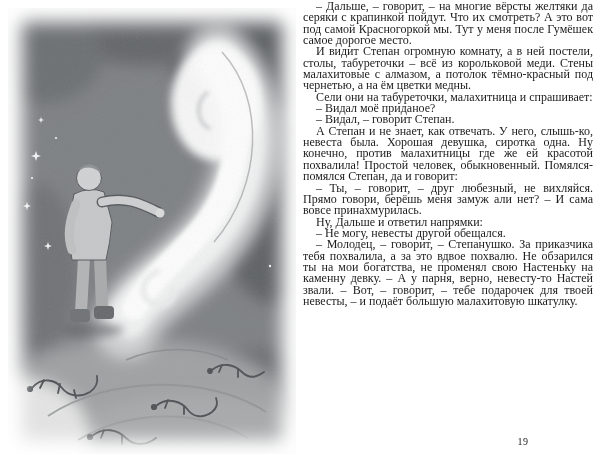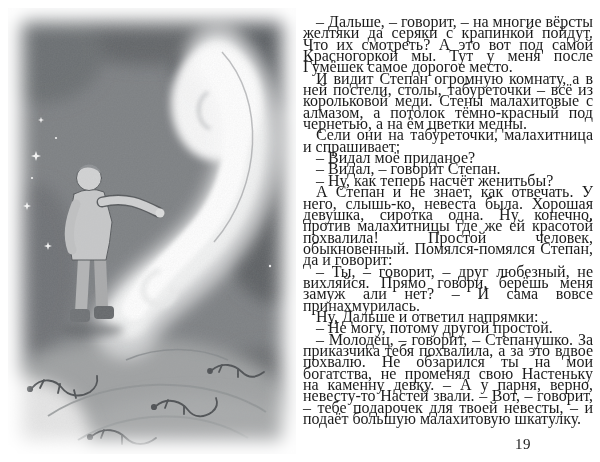--- a/index.html
+++ b/index.html
@@ -14,30 +14,30 @@
   .illustration-wrap{
     position:absolute;left:8px;top:8px;width:288px;height:446px;
   }
   .illustration-wrap svg{display:block;}
   .vignette{
     position:absolute;left:0;top:0;right:0;bottom:0;
     box-shadow:inset 0 0 18px 14px #ffffff;
     pointer-events:none;
   }
   .text-col{
-    position:absolute;left:303px;top:16px;width:290px;
-    font-size:16px;line-height:11.35px;
+    position:absolute;left:303px;top:1px;width:290px;
+    font-size:12px;line-height:11.35px;
     text-align:justify;
   }
   .text-col .para{
     margin:0;text-indent:13px;
   }
   .page-number{
     position:absolute;left:448px;top:436px;width:150px;
-    text-align:center;font-size:15px;letter-spacing:.5px;
+    text-align:center;font-size:10px;letter-spacing:.5px;
   }
 </style>
 </head>
 <body>
 
 <div class="book-page">
 
   <div class="illustration-wrap">
     <svg width="288" height="446" viewBox="0 0 288 446">
       <defs>
@@ -136,23 +136,22 @@
     </svg>
     <div class="vignette"></div>
   </div>
 
   <div class="text-col">
       <p class="para">– Дальше, – говорит, – на многие вёрсты желтяки да серяки с крапинкой пойдут. Что их смотреть? А это вот под самой Красногоркой мы. Тут у меня после Гумёшек самое дорогое место.</p>
       <p class="para">И видит Степан огромную комнату, а в ней постели, столы, табуреточки – всё из корольковой меди. Стены малахитовые с алмазом, а потолок тёмно-красный под чернетью, а на ём цветки медны.</p>
       <p class="para">Сели они на табуреточки, малахитница и спрашивает:</p>
       <p class="para">– Видал моё приданое?</p>
       <p class="para">– Видал, – говорит Степан.</p>
-      <p class="para">– Ну, как теперь насчёт женитьбы?</p>
       <p class="para">А Степан и не знает, как отвечать. У него, слышь-ко, невеста была. Хорошая девушка, сиротка одна. Ну конечно, против малахитницы где же ей красотой похвалила! Простой человек, обыкновенный. Помялся-помялся Степан, да и говорит:</p>
       <p class="para">– Ты, – говорит, – друг любезный, не вихляйся. Прямо говори, берёшь меня замуж али нет? – И сама вовсе принахмурилась.</p>
       <p class="para">Ну, Дальше и ответил напрямки:</p>
-      <p class="para">– Не могу, потому другой простой.</p>
+      <p class="para">– Не могу, невесты другой обещался.</p>
       <p class="para">– Молодец, – говорит, – Степанушко. За приказчика тебя похвалила, а за это вдвое похвалю. Не обзарился ты на мои богатства, не променял свою Настеньку на каменну девку. – А у парня, верно, невесту-то Настей звали. – Вот, – говорит, – тебе подарочек для твоей невесты, – и подаёт большую малахитовую шкатулку.</p>
     </div>
 
   <div class="page-number">19</div>
 
 </div>
 
 </body></html>

